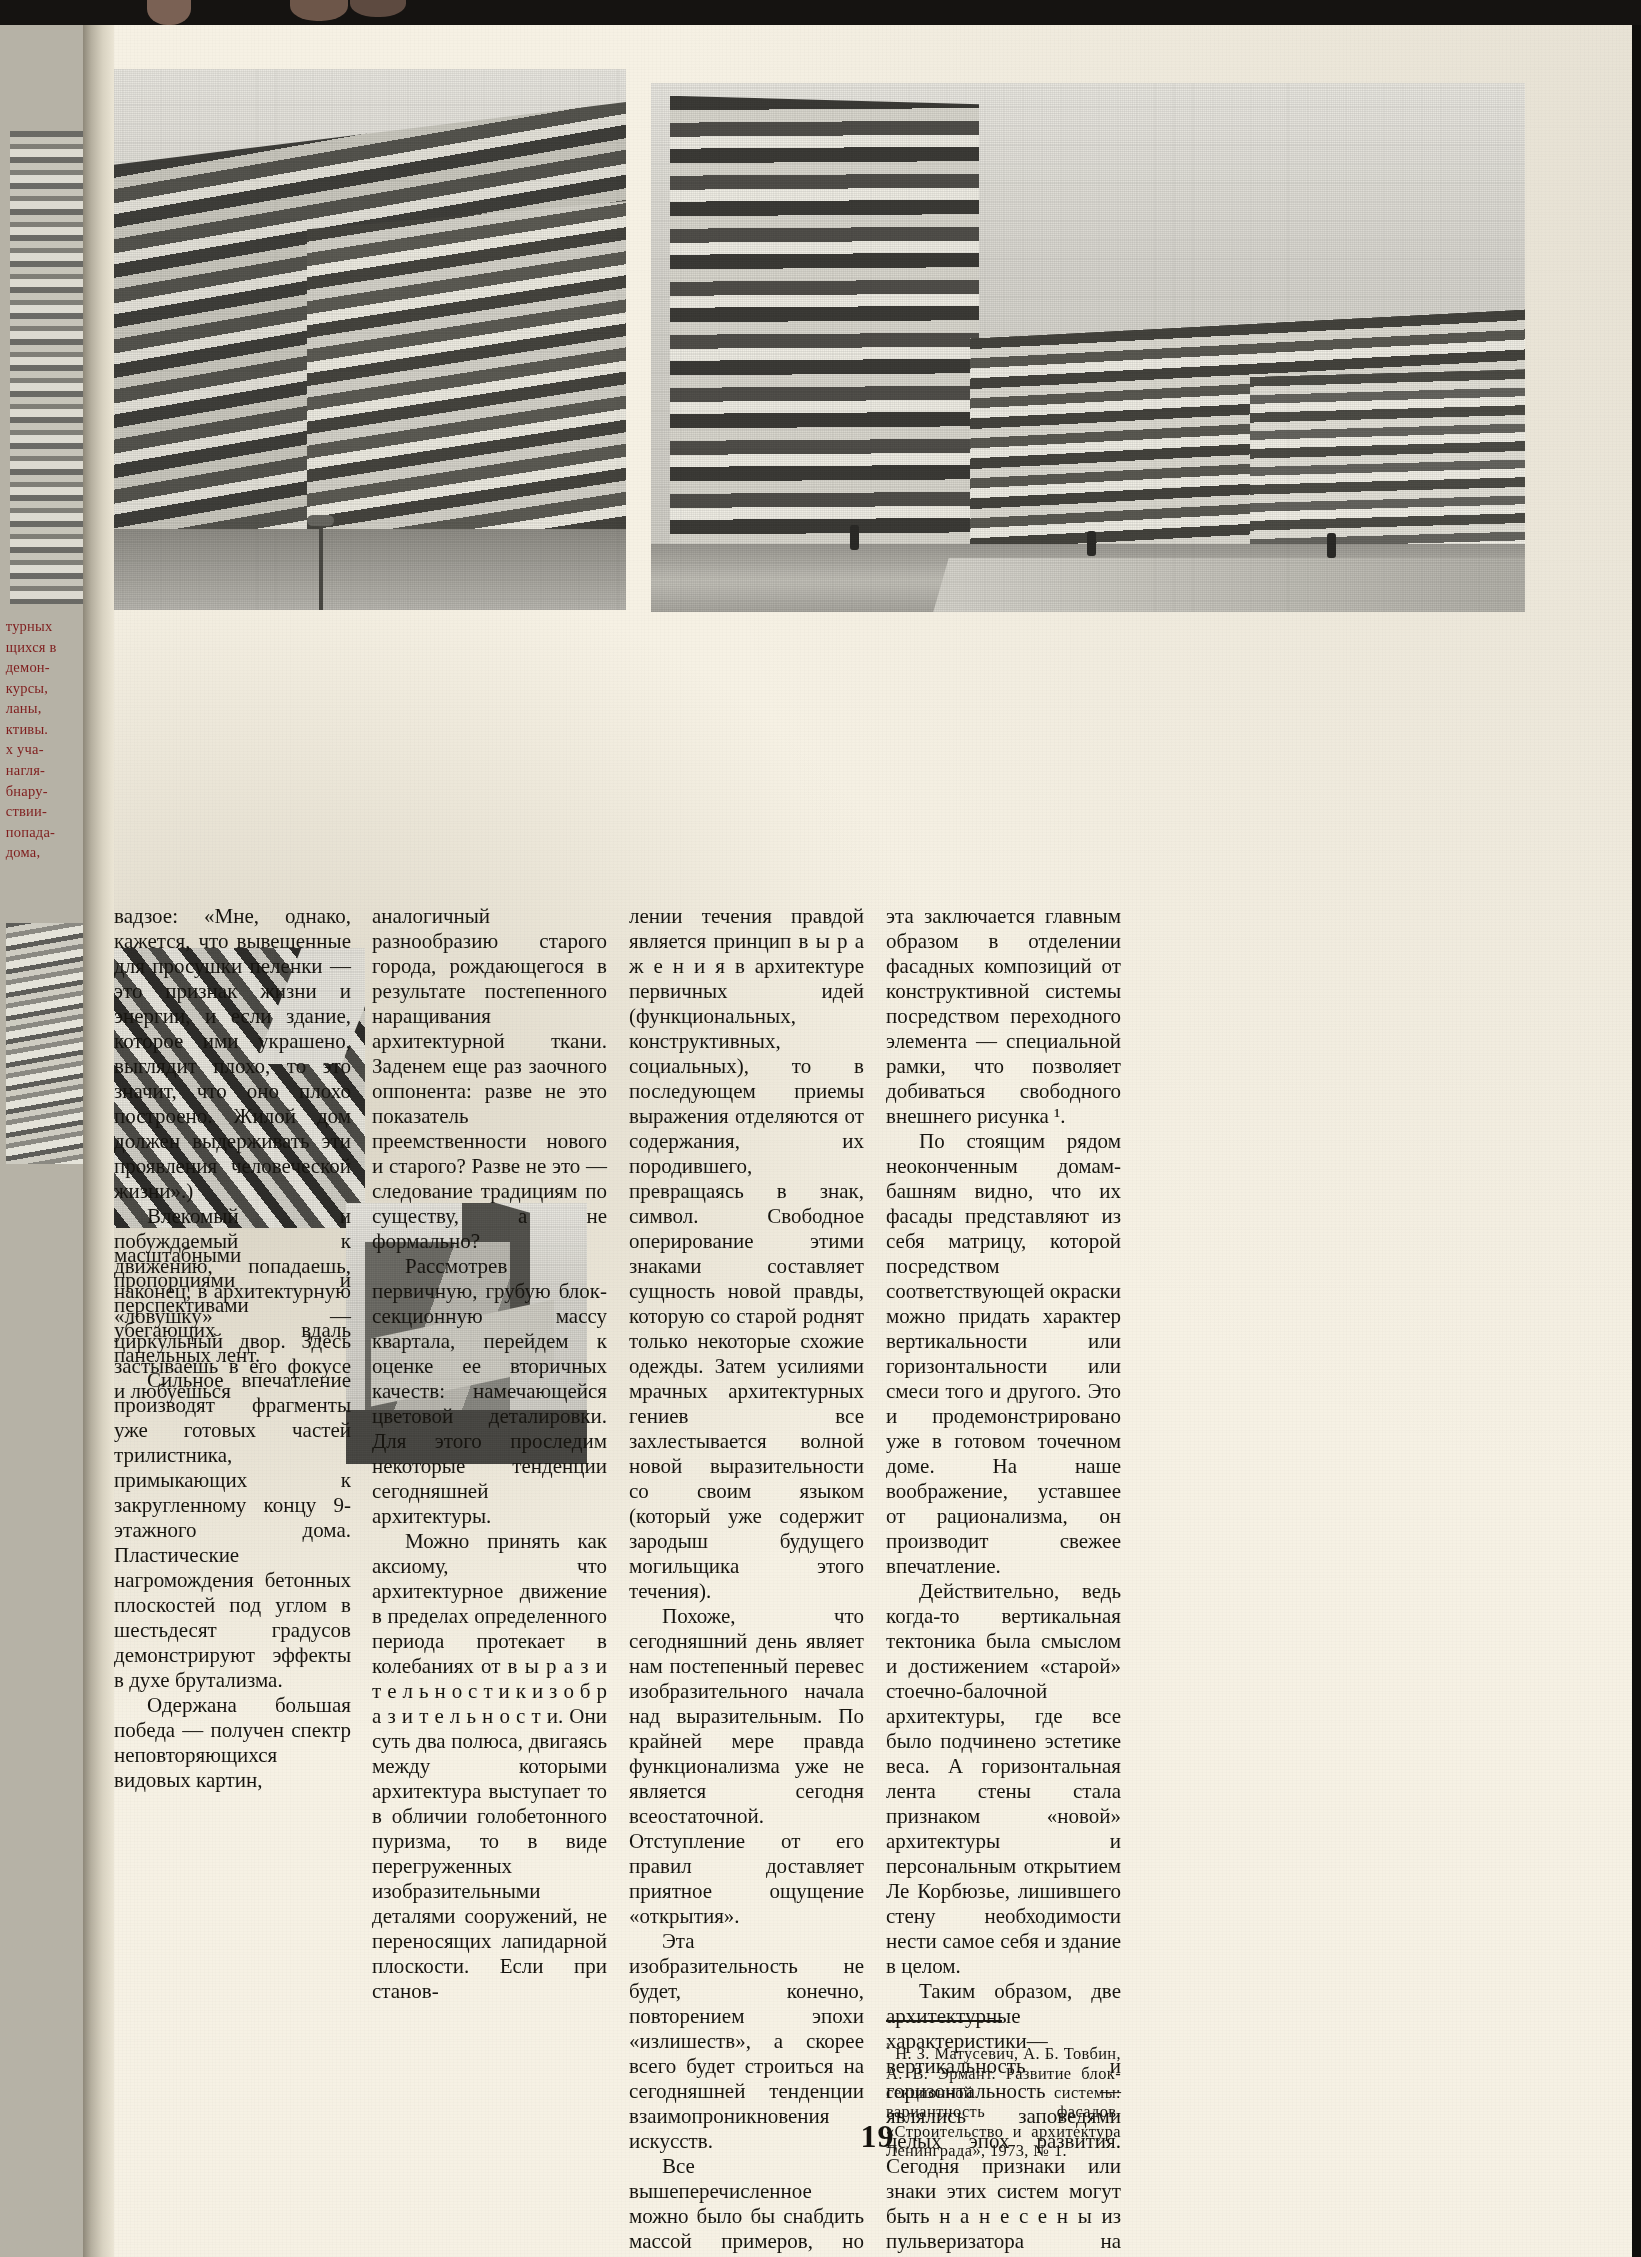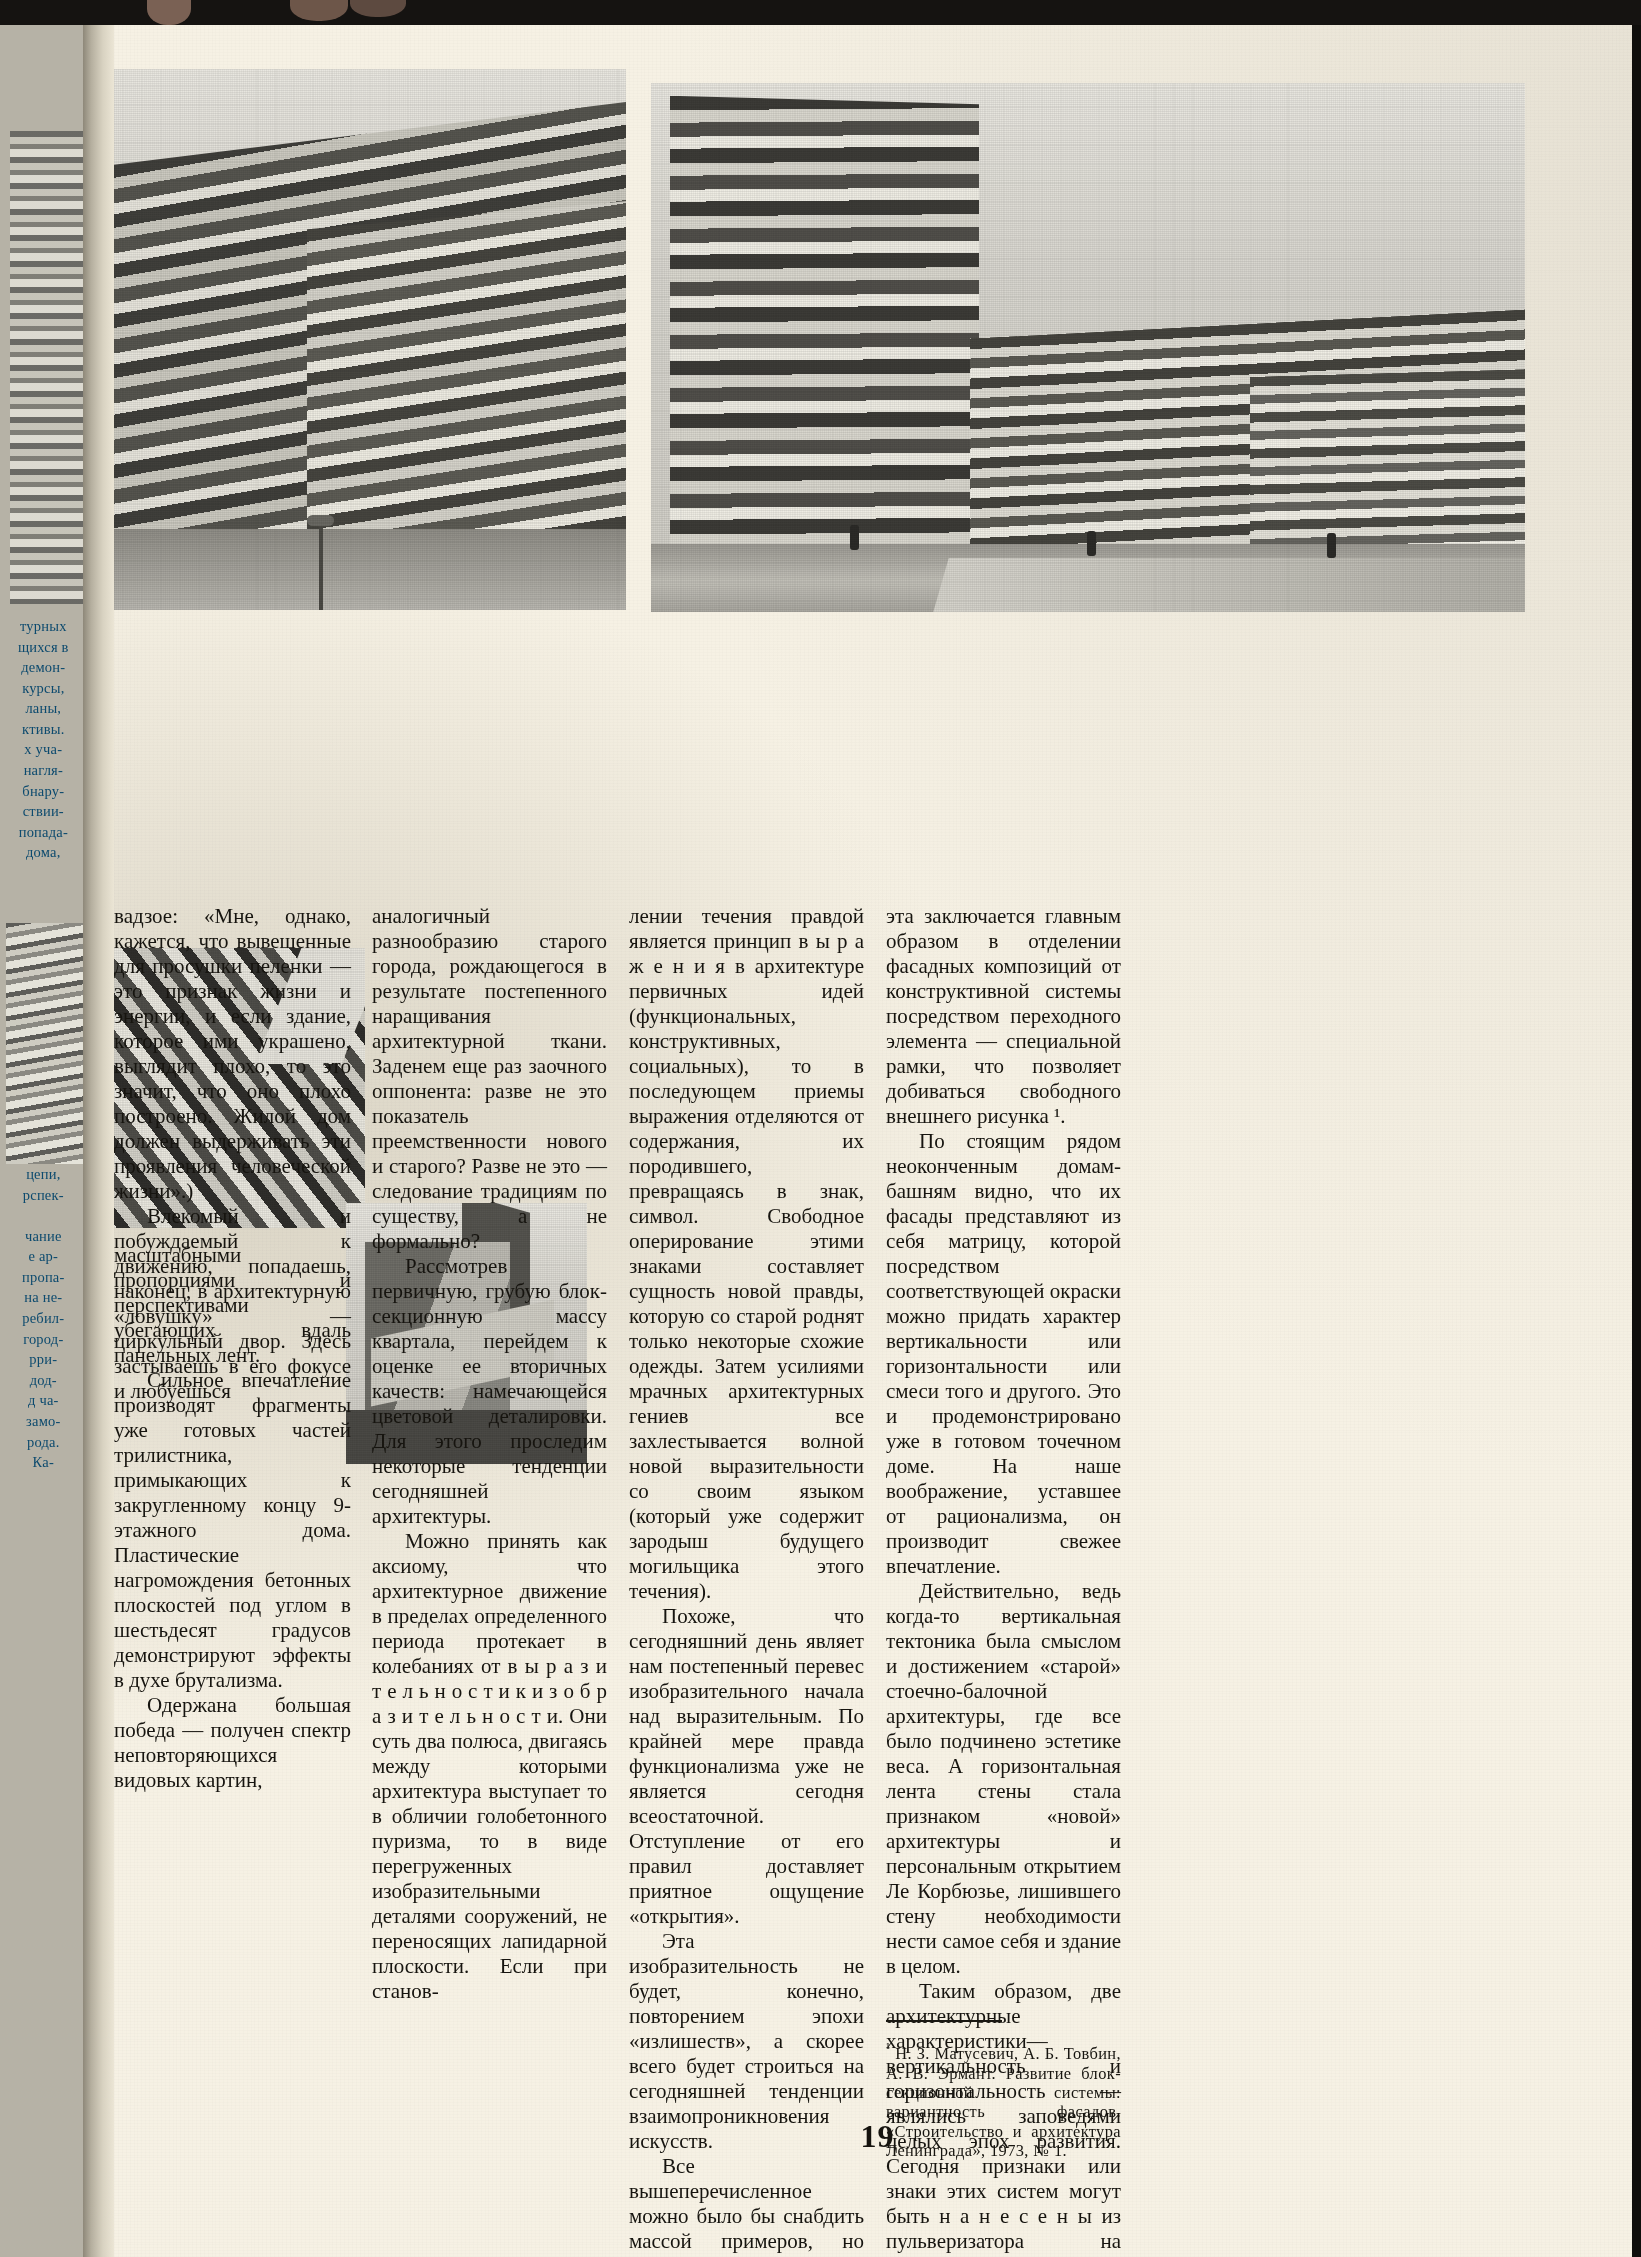--- a/index.html
+++ b/index.html
@@ -27,21 +27,21 @@
     background:#b6b2a6;
     overflow:hidden;
   }
   .left-sliver .lsl-photo{position:absolute;left:9.7px;top:106px;width:73px;height:473px;
     background:repeating-linear-gradient(180deg,#5d5d5a 0 5.8px,#c9c7bd 5.8px 12.6px,#76756f 12.6px 18.3px,#e3e1d8 18.3px 26px);
     opacity:.85;}
   .left-sliver .lsl-photo2{position:absolute;left:5.8px;top:898px;width:77px;height:241px;
     background:repeating-linear-gradient(170deg,#4e4e4b 0 4.8px,#d2d0c6 4.8px 10.6px,#83827c 10.6px 15.4px,#ecebe2 15.4px 23px);
     opacity:.85;}
   .lsl-text{position:absolute;left:5.8px;width:75px;font-size:14.5px;line-height:1.42;
-    color:#0c4a6e;font-family:"Liberation Serif",serif;letter-spacing:0.2px;text-align:center;}
+    color:#7f1d1d;font-family:"Liberation Serif",serif;letter-spacing:0.2px;}
   .lsl-t1{top:591px;}
   .lsl-t2{top:1139px;}
 
   
   .gutter{
     position:absolute;left:83px;top:25px;width:33px;height:2232px;
     background:linear-gradient(90deg,#8e8879 0%,#b5af9f 25%,#d8d2c1 60%,#efe9d9 100%);
   }
 
   
@@ -172,35 +172,20 @@
 демон-
 курсы,
 ланы,
 ктивы.
 х уча-
 нагля-
 бнару-
 ствии-
 попада-
 дома,</div>
-  <div class="lsl-text lsl-t2" style="white-space:pre-line">цепи,
-рспек-
-
-чание
-е ар-
-пропа-
-на не-
-ребил-
-город-
-рри-
-дод-
-д ча-
-замо-
-рода.
-Ка-</div>
 </div>
 
 <div class="gutter"></div>
 
 <div class="page">
 
   <div class="photo" id="photoA">
     <div class="sky"></div>
     <div class="slab"></div>
     <div class="slab2"></div>

